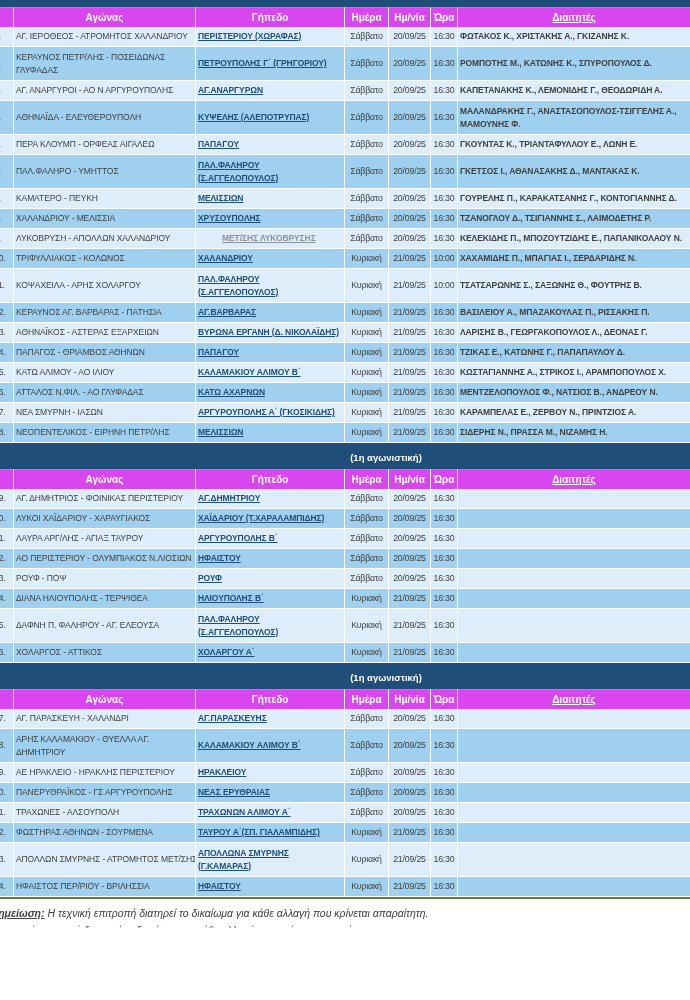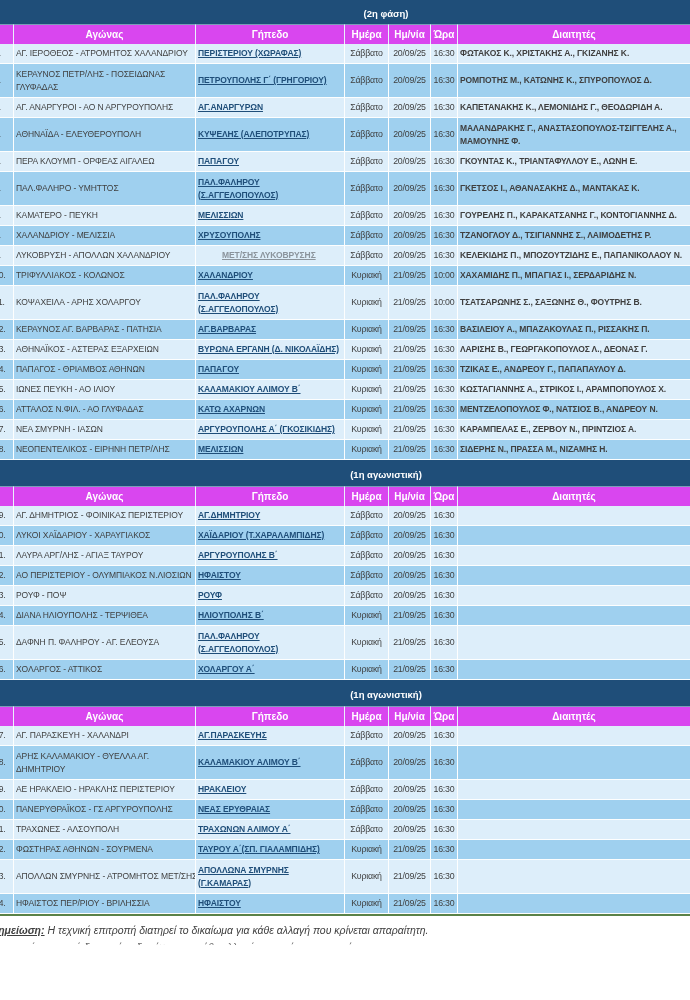--- a/index.html
+++ b/index.html
@@ -14,21 +14,21 @@
   .band-sub{font-size:9.5px;font-weight:bold;line-height:12px;margin-top:5px;}
 
   table{border-collapse:separate;border-spacing:0;table-layout:fixed;width:698px;}
   col.c-num{width:22px;}  col.c-match{width:182px;} col.c-venue{width:149px;}
   col.c-day{width:44px;}  col.c-date{width:42px;}  col.c-time{width:27px;}
   col.c-refs{width:232px;}
 
   th{background:#d946ef;color:#fff;font-size:10px;font-weight:bold;height:18px;
      border-right:1px solid #e9f3fb;border-top:1px solid #7c9cb8;padding:0 2px;
      overflow:hidden;white-space:nowrap;text-align:center;}
-  th:last-child{border-right:none;}
+  th:last-child{border-right:none;text-decoration:underline;}
 
   td{font-size:8.5px;color:#3f3f3f;border-right:1px solid #fdfefe;border-bottom:1px solid #fdfefe;
      padding:0 2px;vertical-align:middle;overflow:hidden;line-height:13px;letter-spacing:-0.1px;}
   td:last-child{border-right:none;font-weight:bold;}
   tr.light td{background:#ddeefa;}
   tr.mid td{background:#9fd0ef;}
   tr{height:20px;}
   tr.tall{height:34px;}
 
   td.num{white-space:nowrap;padding-left:2px;}
@@ -41,21 +41,20 @@
   .note{padding:7px 0 0 0;font-style:italic;font-size:10.5px;color:#404040;line-height:14px;white-space:nowrap;}
   .note .note-label{font-weight:bold;text-decoration:underline;}
   .note-cut{height:4px;overflow:hidden;margin-top:4px;font-style:italic;font-size:10.5px;color:#6a6a6a;white-space:nowrap;}
 </style>
 </head>
 <body>
 
 <div class="sheet">
 
   <div class="band first">
-    <div class="band-sub">(2η φάση)</div>
   </div>
   <table>
     <colgroup>
         <col class="c-num">
         <col class="c-match">
         <col class="c-venue">
         <col class="c-day">
         <col class="c-date">
         <col class="c-time">
         <col class="c-refs">
@@ -193,25 +192,25 @@
           <td class="time"><span class="pre">16:30</span></td>
           <td class="refs"><span class="pre">ΛΑΡΙΣΗΣ Β., ΓΕΩΡΓΑΚΟΠΟΥΛΟΣ Λ., ΔΕΟΝΑΣ Γ.</span></td>
         </tr>
         <tr class="mid">
           <td class="num"><span class="pre">14.</span></td>
           <td class="match"><span class="pre">ΠΑΠΑΓΟΣ - ΘΡΙΑΜΒΟΣ ΑΘΗΝΩΝ</span></td>
           <td class="venue"><a class="vlink"><span class="pre">ΠΑΠΑΓΟΥ</span></a></td>
           <td class="day"><span class="pre">Κυριακή</span></td>
           <td class="date"><span class="pre">21/09/25</span></td>
           <td class="time"><span class="pre">16:30</span></td>
-          <td class="refs"><span class="pre">ΤΖΙΚΑΣ Ε., ΑΝΔΡΕΟΥ Γ., ΠΑΠΑΠΑΥΛΟΥ Δ.</span></td>
+          <td class="refs"><span class="pre">ΤΖΙΚΑΣ Ε., ΚΑΤΩΝΗΣ Γ., ΠΑΠΑΠΑΥΛΟΥ Δ.</span></td>
         </tr>
         <tr class="light">
           <td class="num"><span class="pre">15.</span></td>
-          <td class="match"><span class="pre">ΙΩΝΕΣ ΠΕΥΚΗ - ΑΟ ΙΛΙΟΥ</span></td>
+          <td class="match"><span class="pre">ΚΑΤΩ ΑΛΙΜΟΥ - ΑΟ ΙΛΙΟΥ</span></td>
           <td class="venue"><a class="vlink"><span class="pre">ΚΑΛΑΜΑΚΙΟΥ ΑΛΙΜΟΥ Β΄</span></a></td>
           <td class="day"><span class="pre">Κυριακή</span></td>
           <td class="date"><span class="pre">21/09/25</span></td>
           <td class="time"><span class="pre">16:30</span></td>
           <td class="refs"><span class="pre">ΚΩΣΤΑΓΙΑΝΝΗΣ Α., ΣΤΡΙΚΟΣ Ι., ΑΡΑΜΠΟΠΟΥΛΟΣ Χ.</span></td>
         </tr>
         <tr class="mid">
           <td class="num"><span class="pre">16.</span></td>
           <td class="match"><span class="pre">ΑΤΤΑΛΟΣ Ν.ΦΙΛ. - ΑΟ ΓΛΥΦΑΔΑΣ</span></td>
           <td class="venue"><a class="vlink"><span class="pre">ΚΑΤΩ ΑΧΑΡΝΩΝ</span></a></td>

